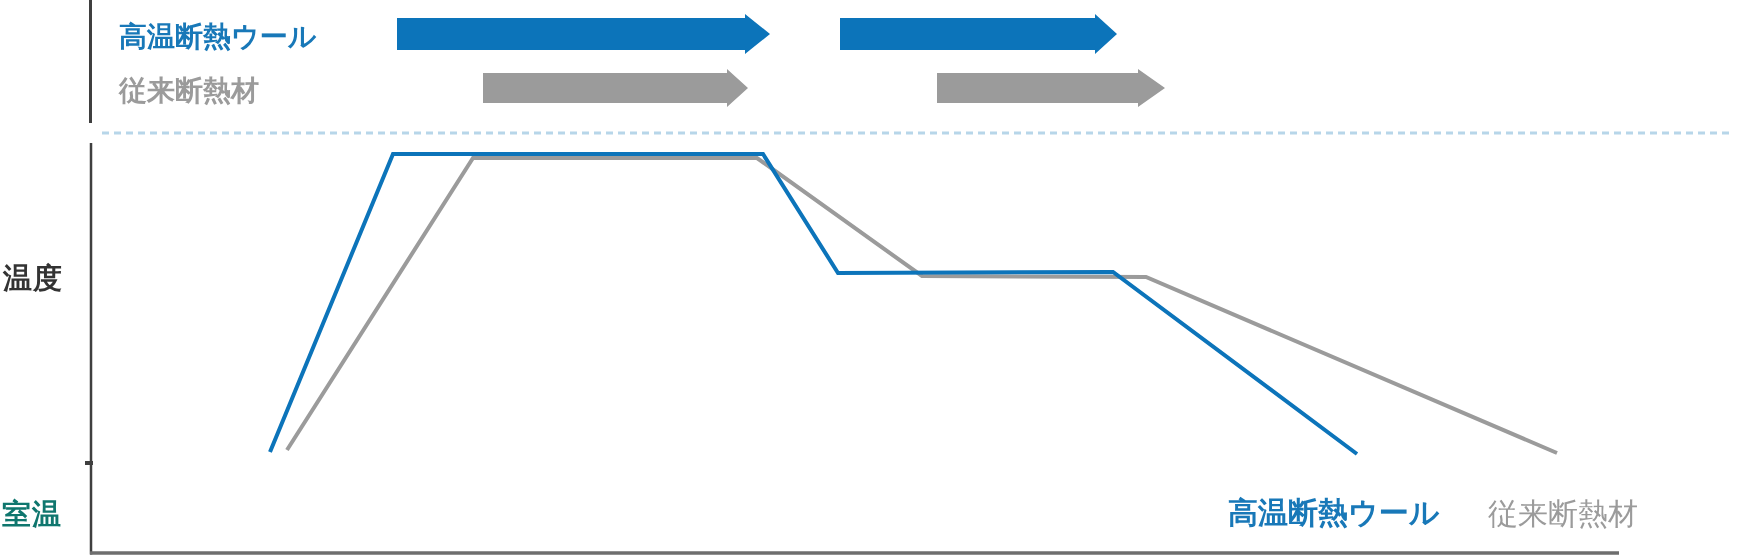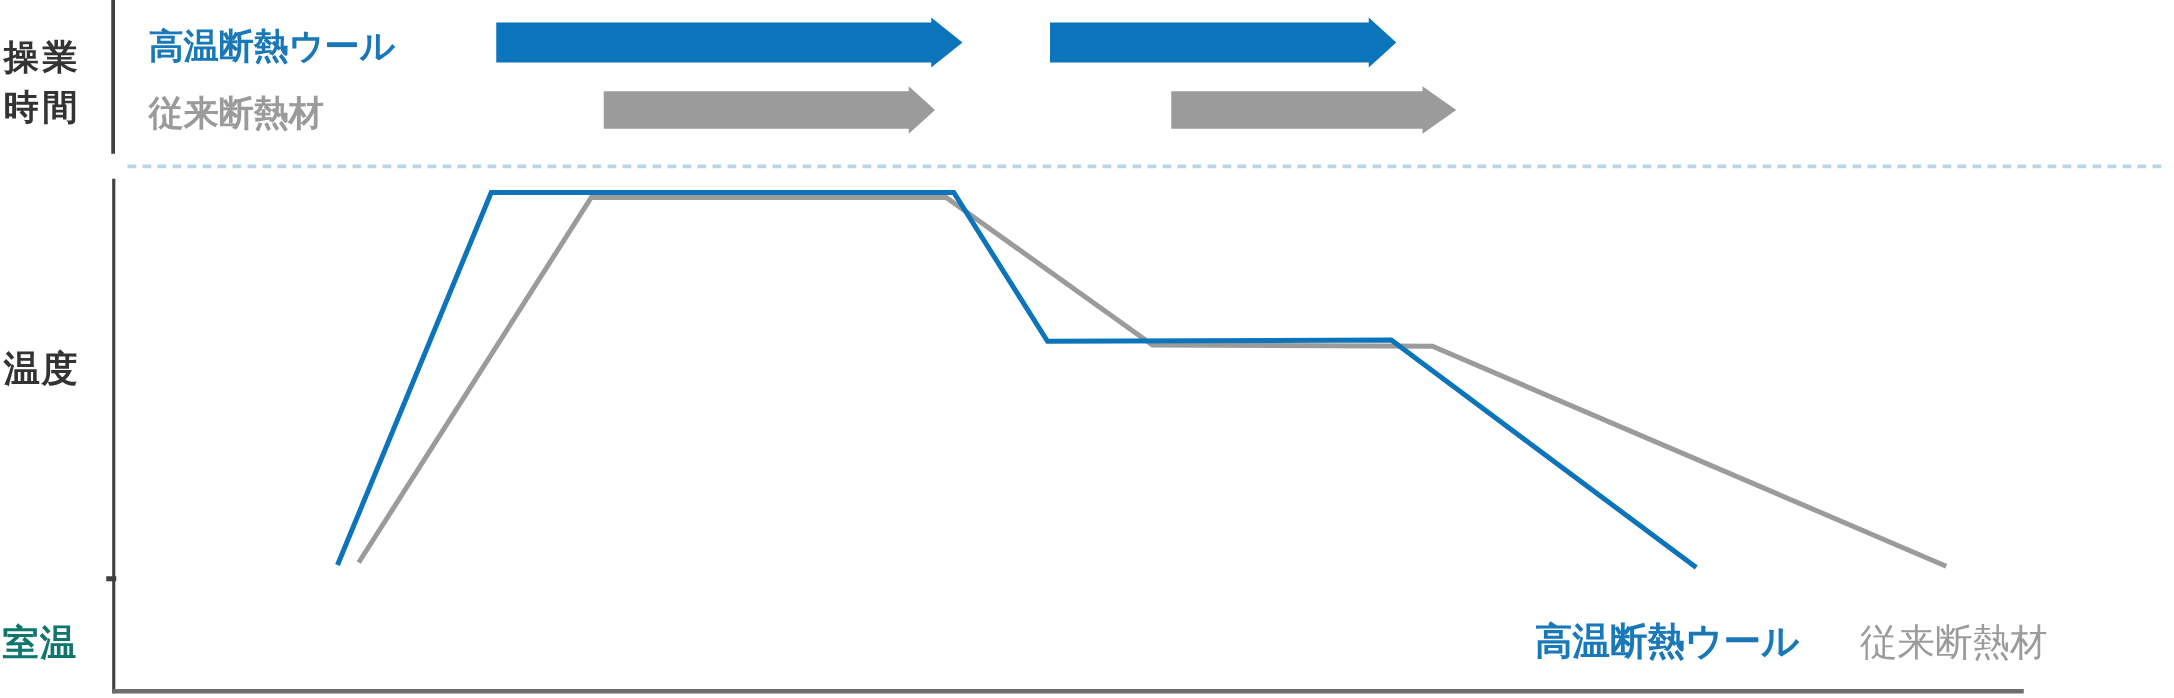--- a/index.html
+++ b/index.html
@@ -12,21 +12,21 @@
     font-family: "Liberation Sans", sans-serif;
   }
   .canvas svg { position: absolute; left: 0; top: 0; }
   .lbl { position: absolute; white-space: nowrap; }
   .op-label {
     left: 3px; top: 26px;
     font-size: 28px; line-height: 40px; font-weight: 600;
     color: #333333; letter-spacing: 3px;
   }
   .temp-label {
-    left: 3px; top: 276px;
+    left: 3px; top: 259px;
     font-size: 29px; font-weight: 600; color: #333333; letter-spacing: 1px;
   }
   .room-label {
     left: 2px; top: 495px;
     font-size: 29px; font-weight: 600; color: #0f766e; letter-spacing: 1px;
   }
   .legend1 {
     left: 119px; top: 18px;
     font-size: 28px; font-weight: bold; color: #1878b8;
   }
@@ -41,24 +41,20 @@
   .end2 {
     left: 1488px; top: 494px;
     font-size: 30px; font-weight: normal; color: #9b9b9b;
   }
 </style>
 </head>
 <body>
 
 <div class="canvas">
 
-  <div class="lbl op-label">
-    <div>操業</div>
-    <div>時間</div>
-  </div>
 
   <div class="lbl legend1">高温断熱ウール</div>
   <div class="lbl legend2">従来断熱材</div>
 
   <div class="lbl temp-label">温度</div>
   <div class="lbl room-label">室温</div>
 
   <div class="lbl end1">高温断熱ウール</div>
   <div class="lbl end2">従来断熱材</div>
 

